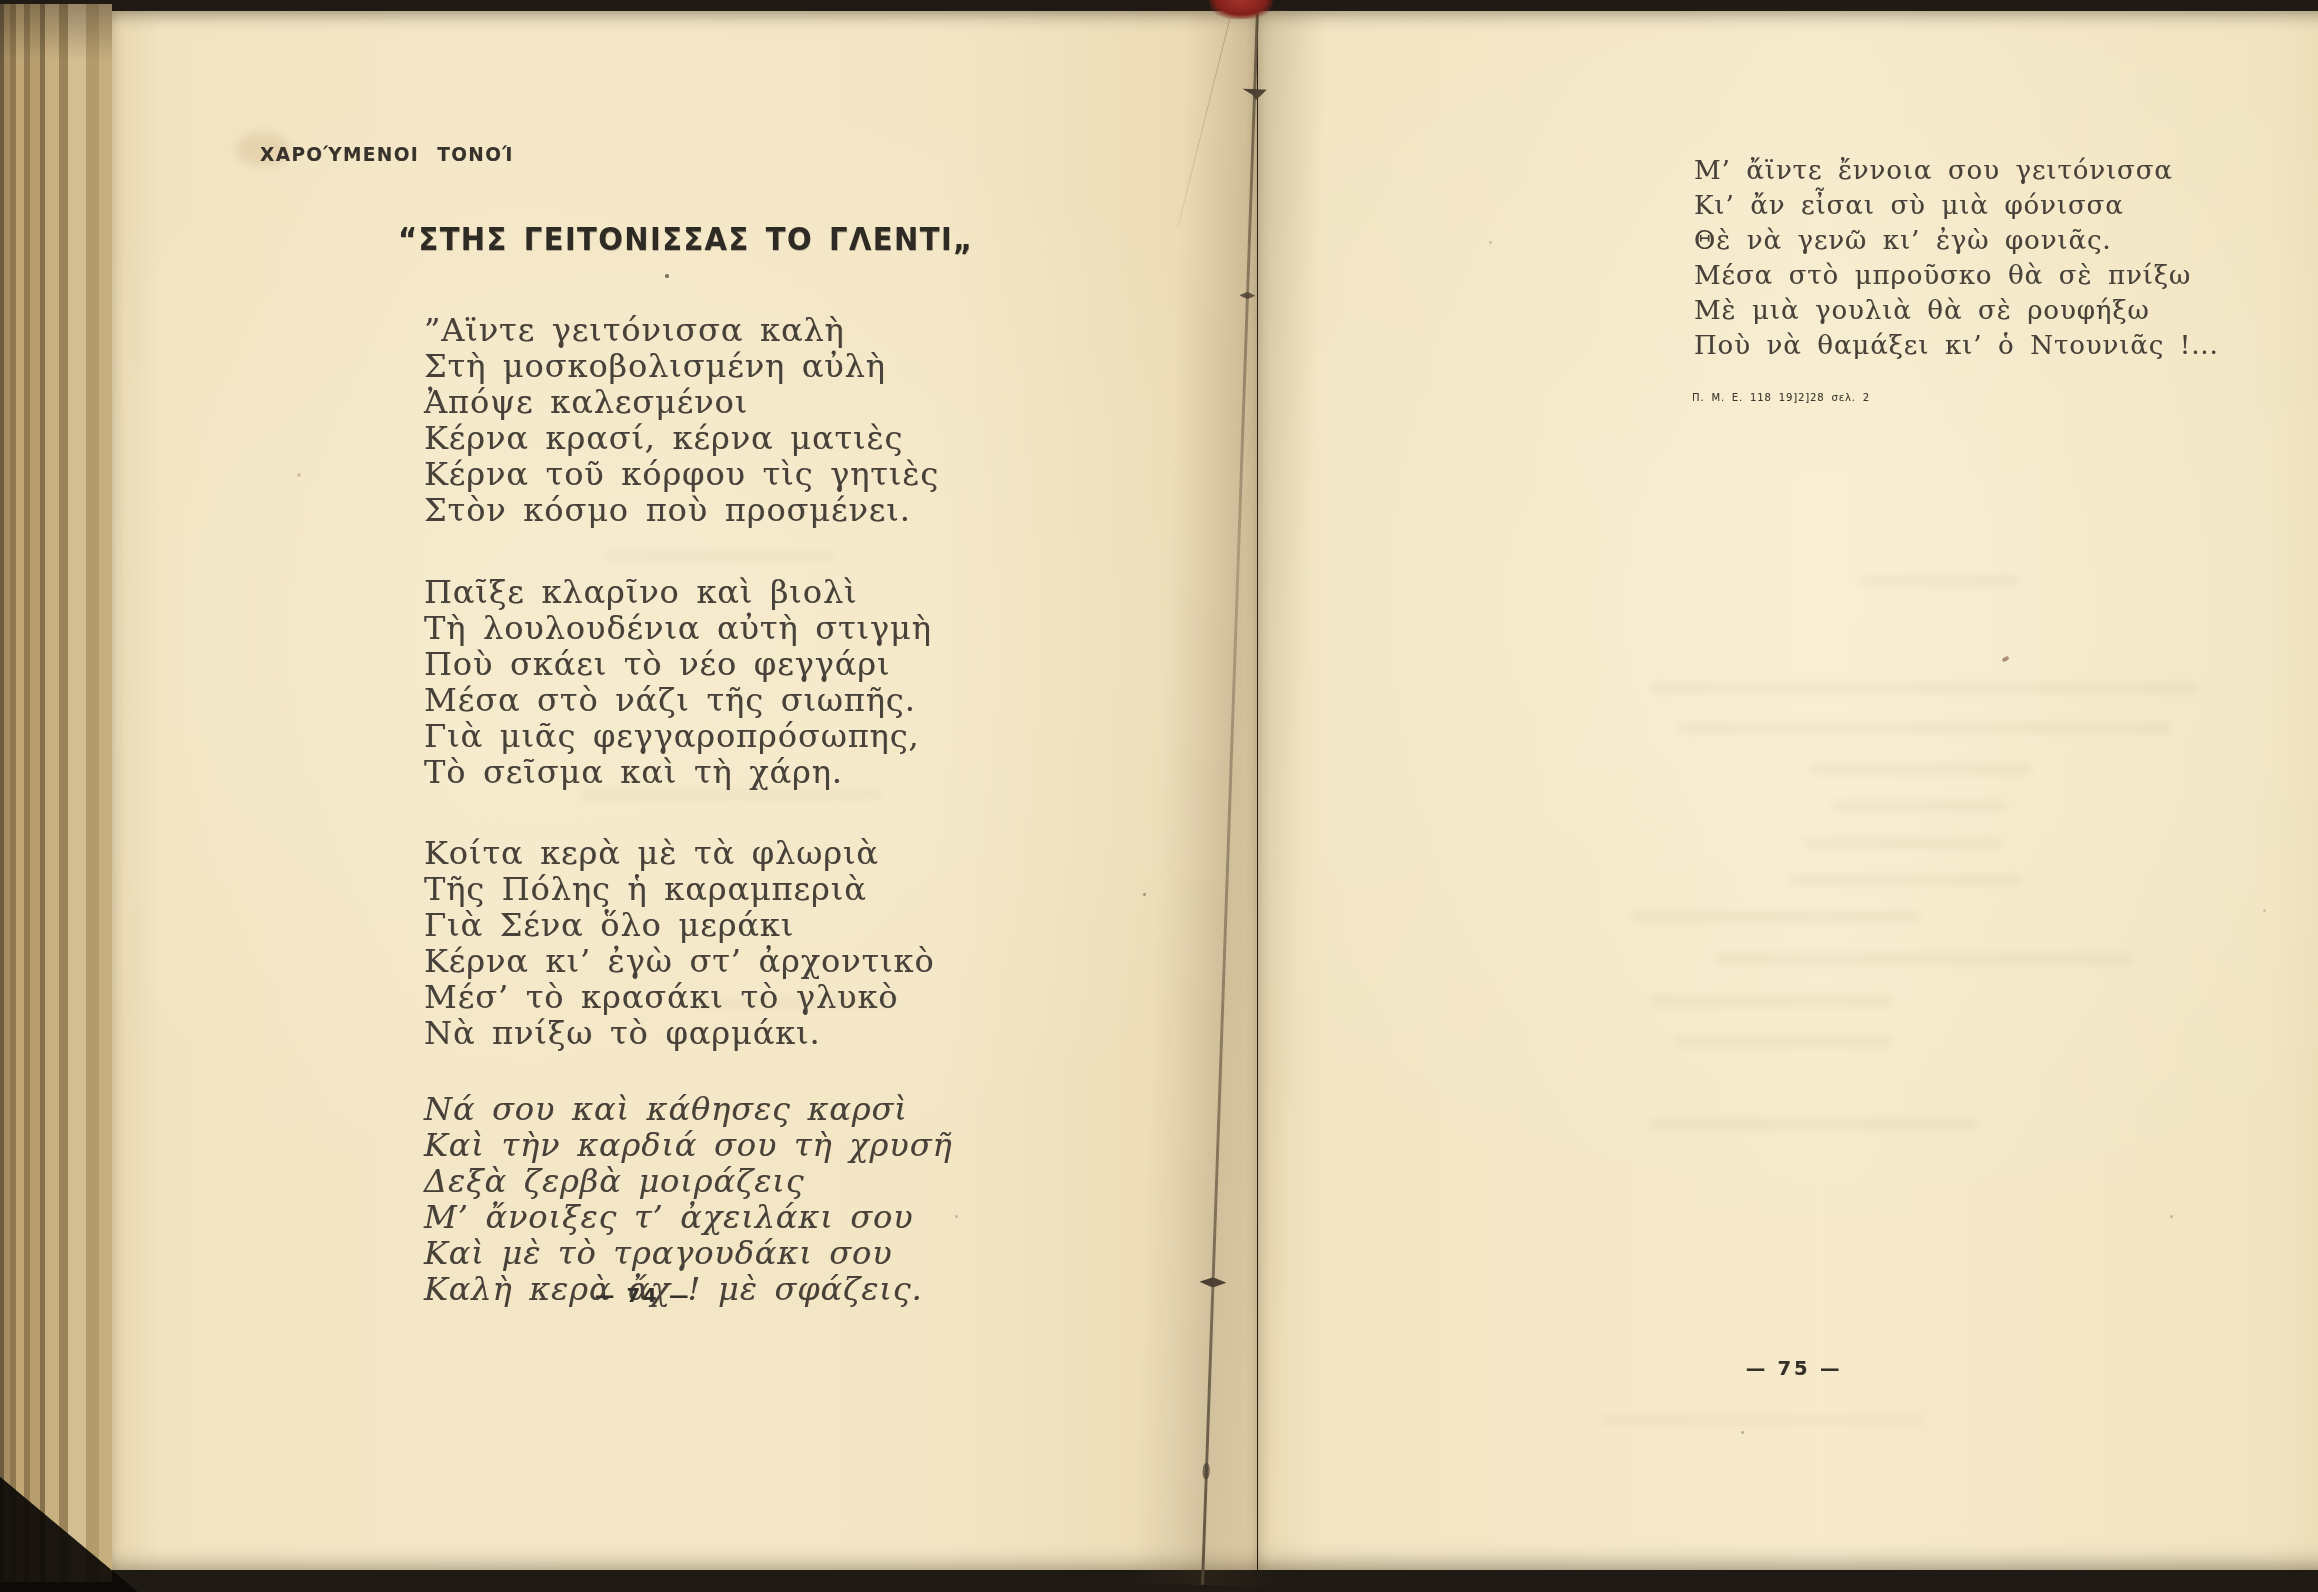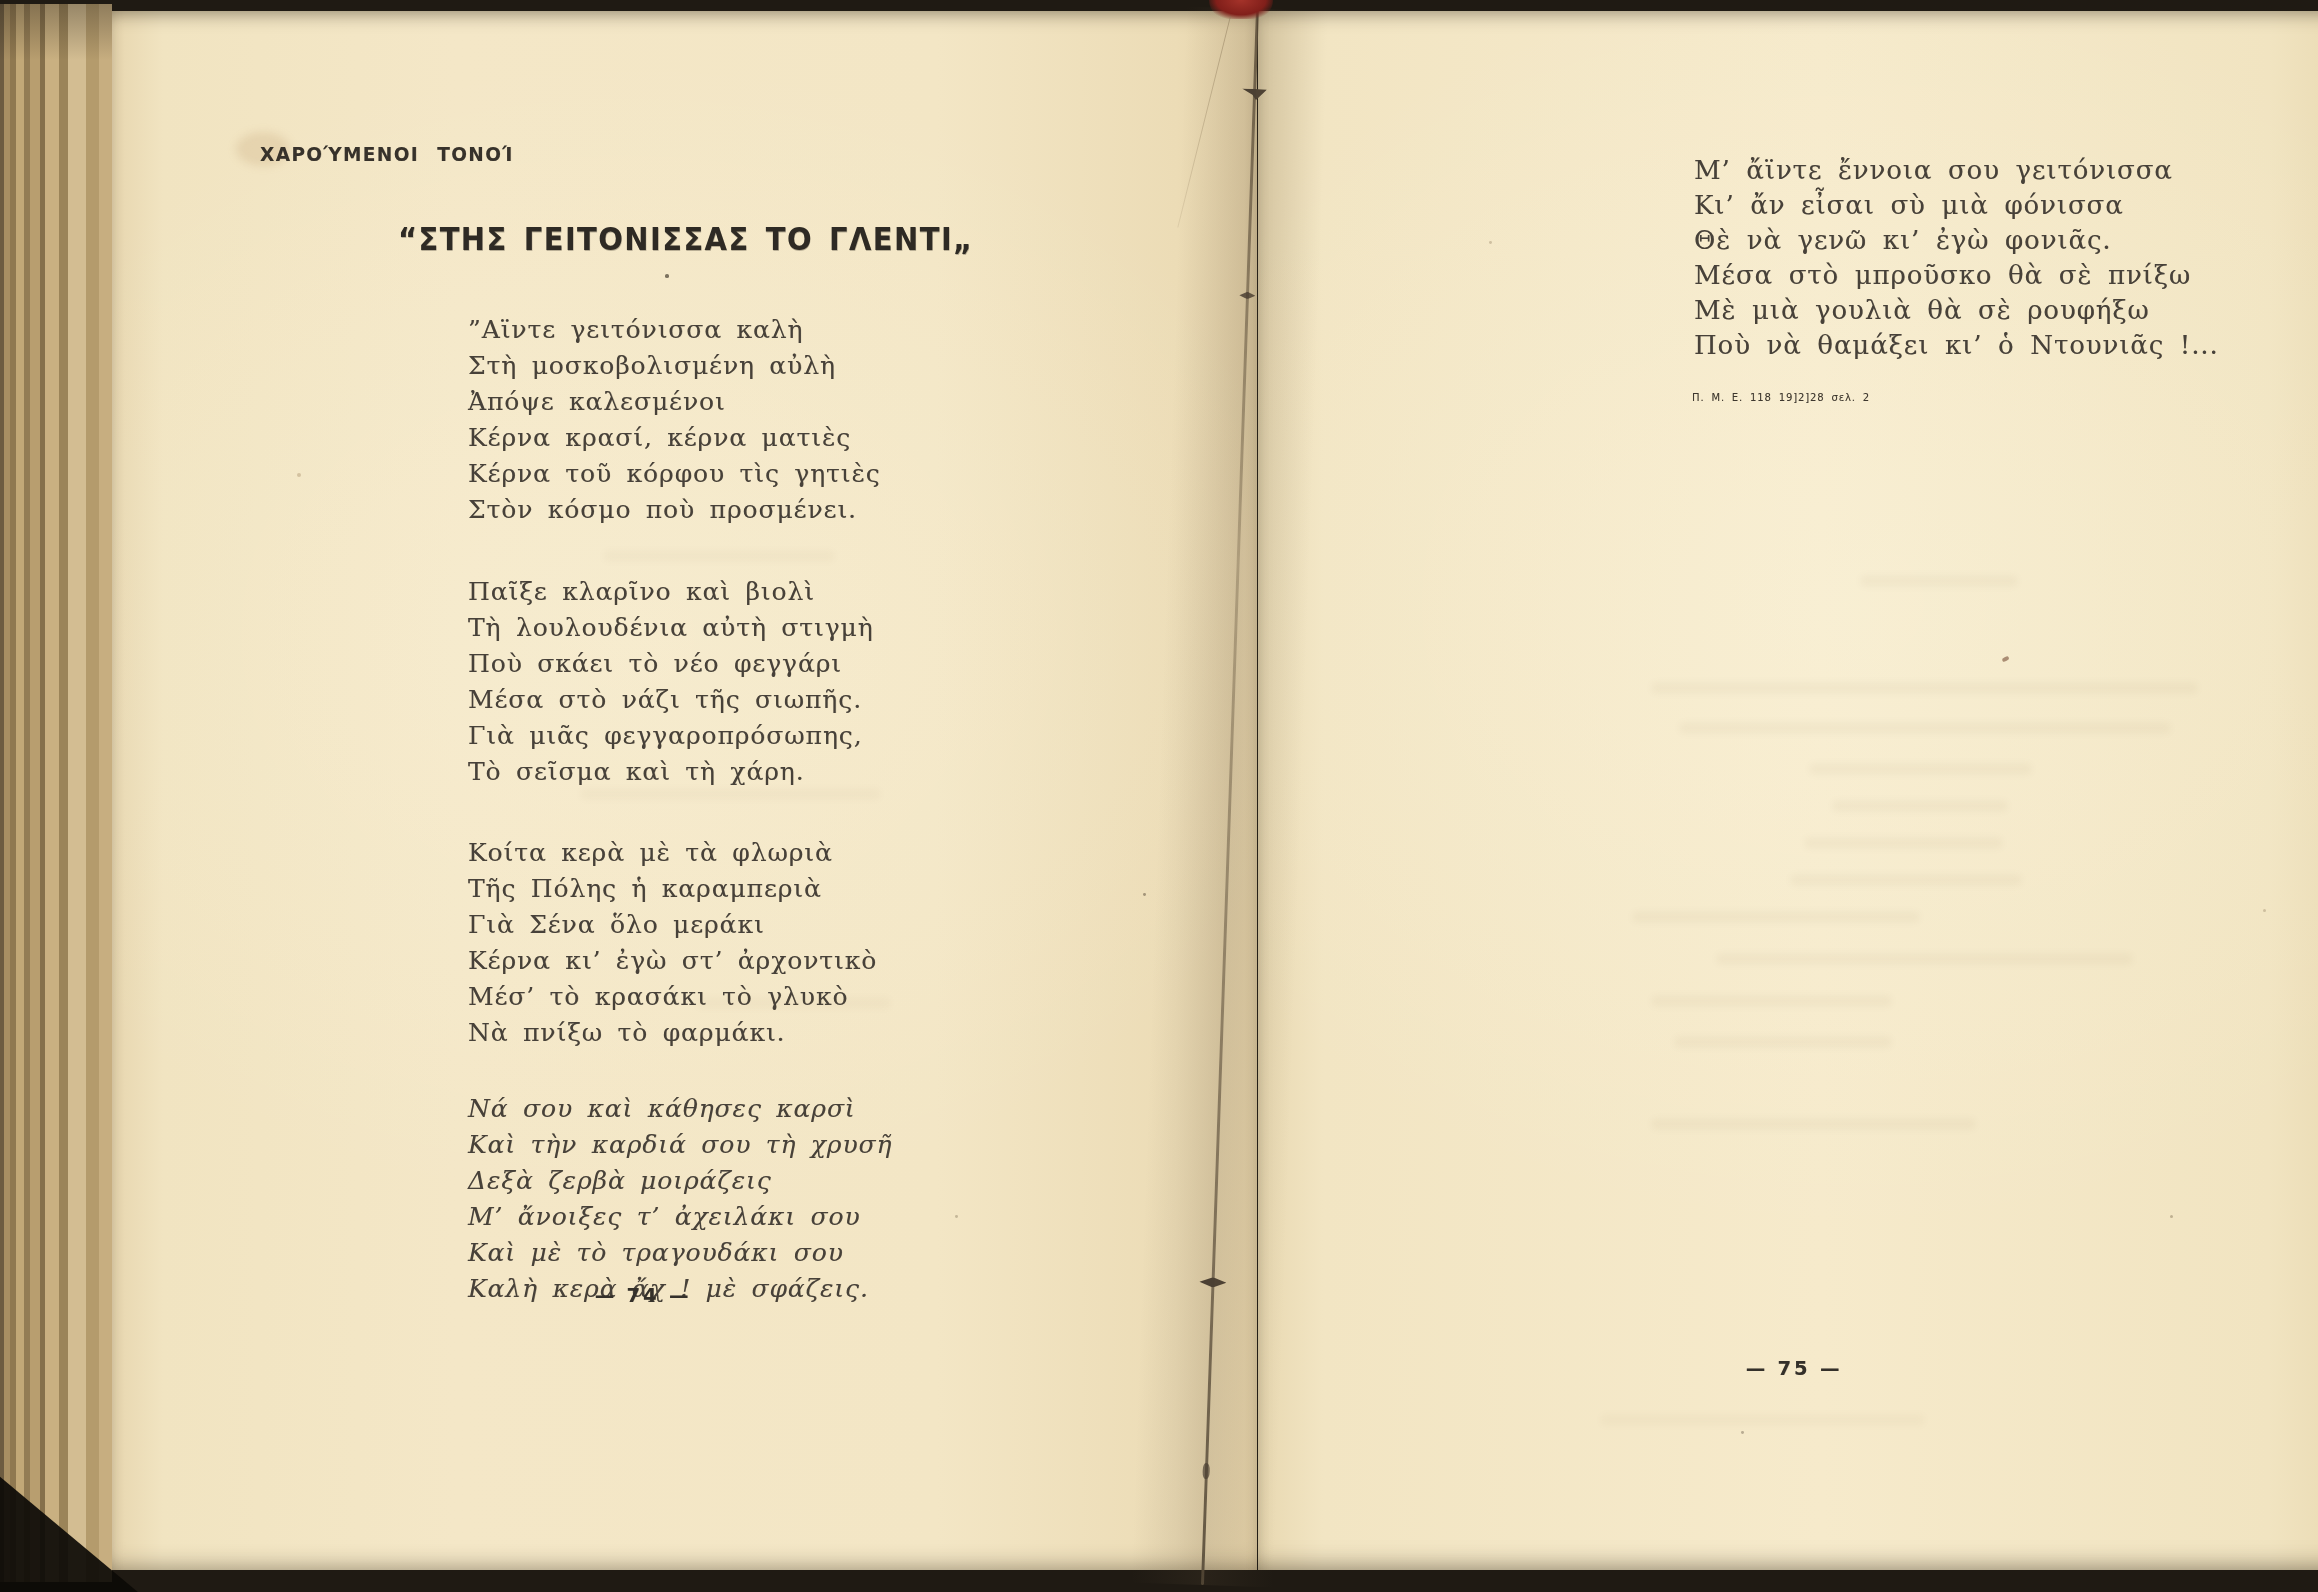--- a/index.html
+++ b/index.html
@@ -85,22 +85,22 @@
     text-shadow:0.3px 0.4px 0.3px rgba(55,45,35,.3);
   }
   .poem-title {
     position:absolute; left:398px; top:220px;
     font-family:"DejaVu Sans", sans-serif; font-weight:bold;
     font-size:29px; letter-spacing:1.4px; word-spacing:4.6px;
     color:#2e2a24; transform:scaleY(1.12); transform-origin:top left;
     text-shadow:0.4px 0.5px 0.4px rgba(50,42,32,.3);
   }
   .stanza {
-    position:absolute; left:468px;
-    font-size:25px; line-height:36px;
+    position:absolute; left:424px;
+    font-size:32px; line-height:36px;
     letter-spacing:0.9px; word-spacing:5.6px;
     color:#474139; white-space:nowrap;
     text-shadow:0.3px 0.4px 0.4px rgba(62,52,40,.32);
   }
   .stanza.st1 { top:312px; }
   .stanza.st2 { top:574px; }
   .stanza.st3 { top:835px; }
   .stanza.st4 { top:1091px;font-style:italic; }
   .stanza.right-st { left:1694px; top:153px; font-size:26px; line-height:35px; word-spacing:6.5px; }
   .citation {

